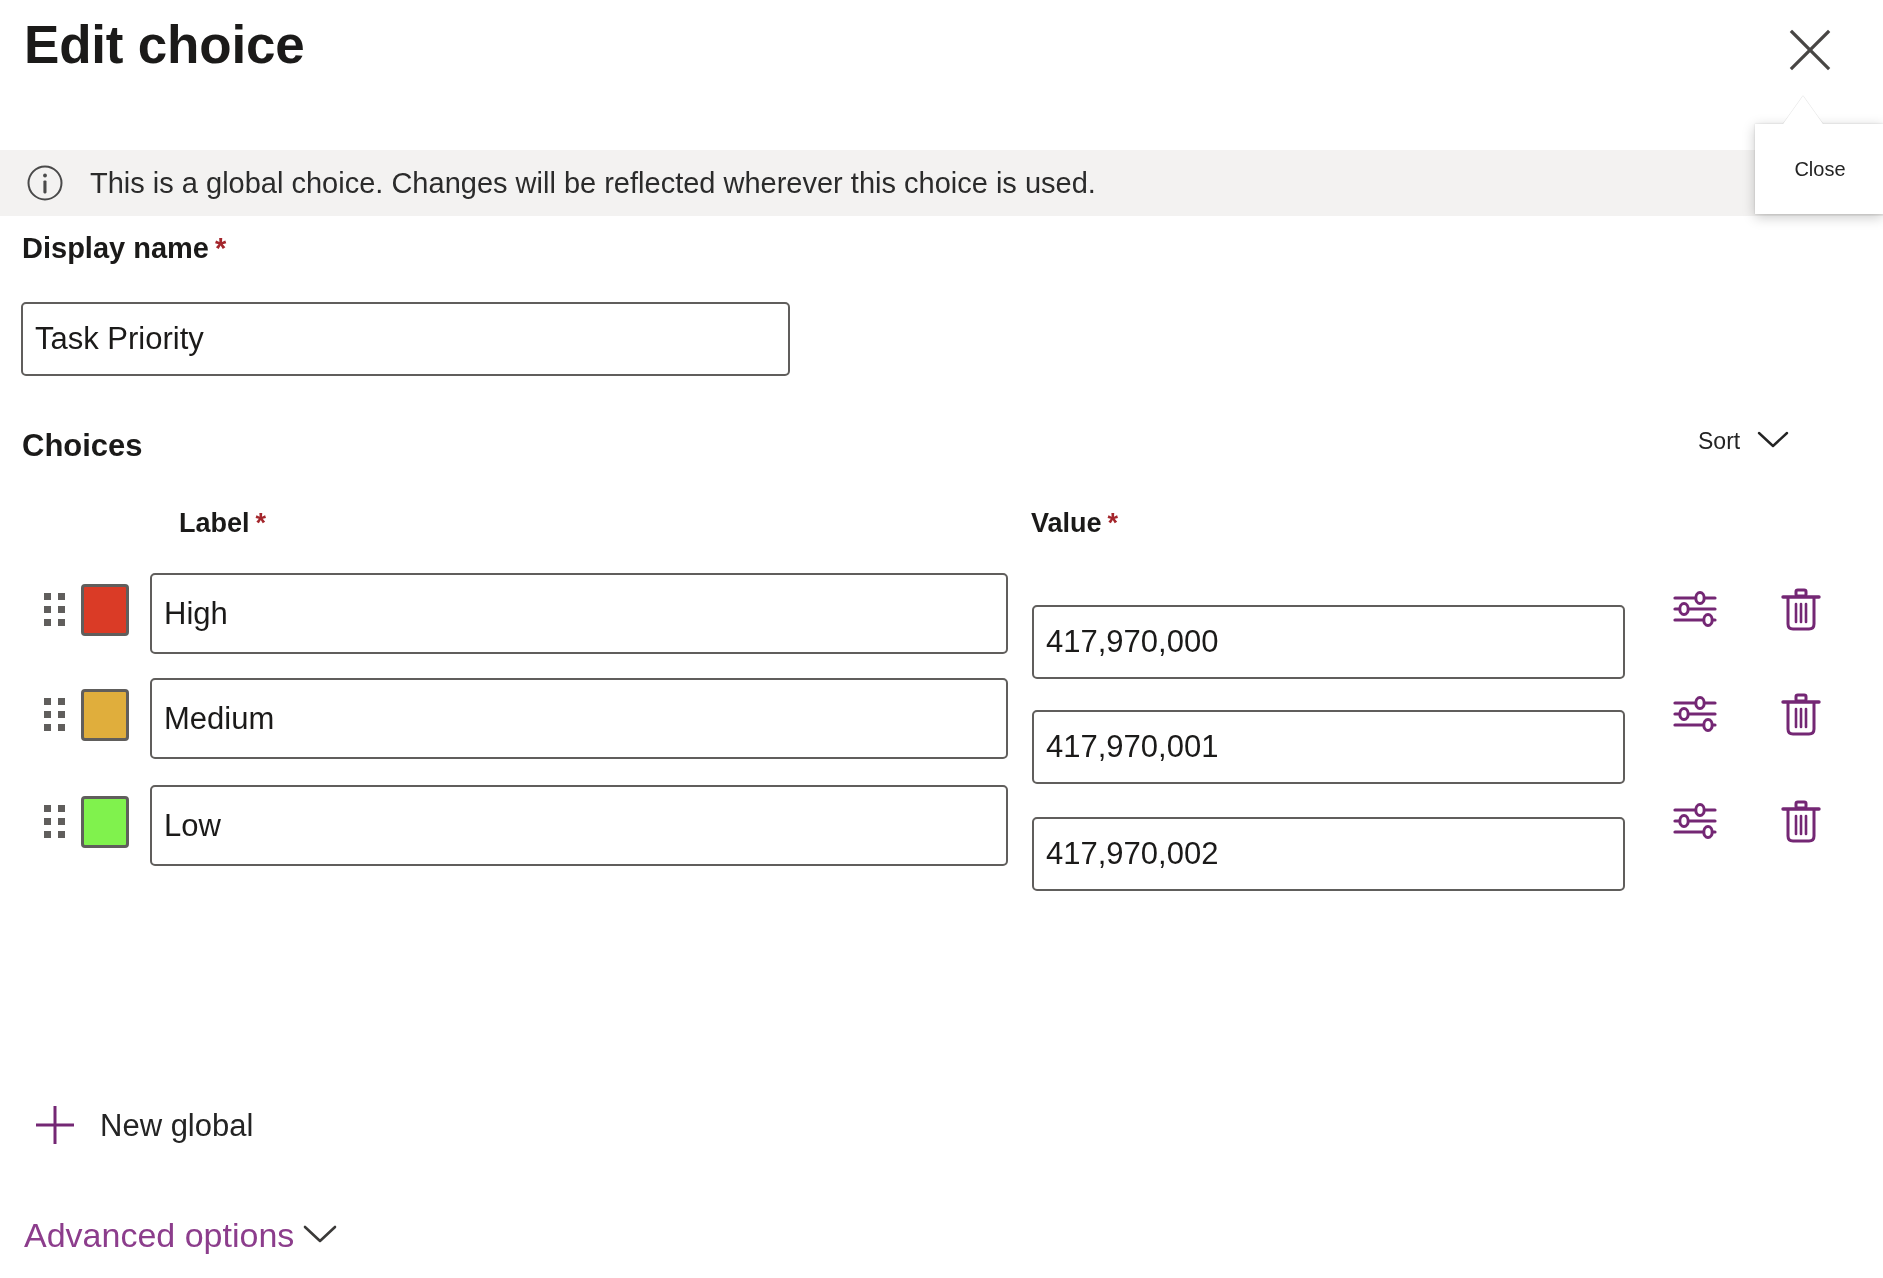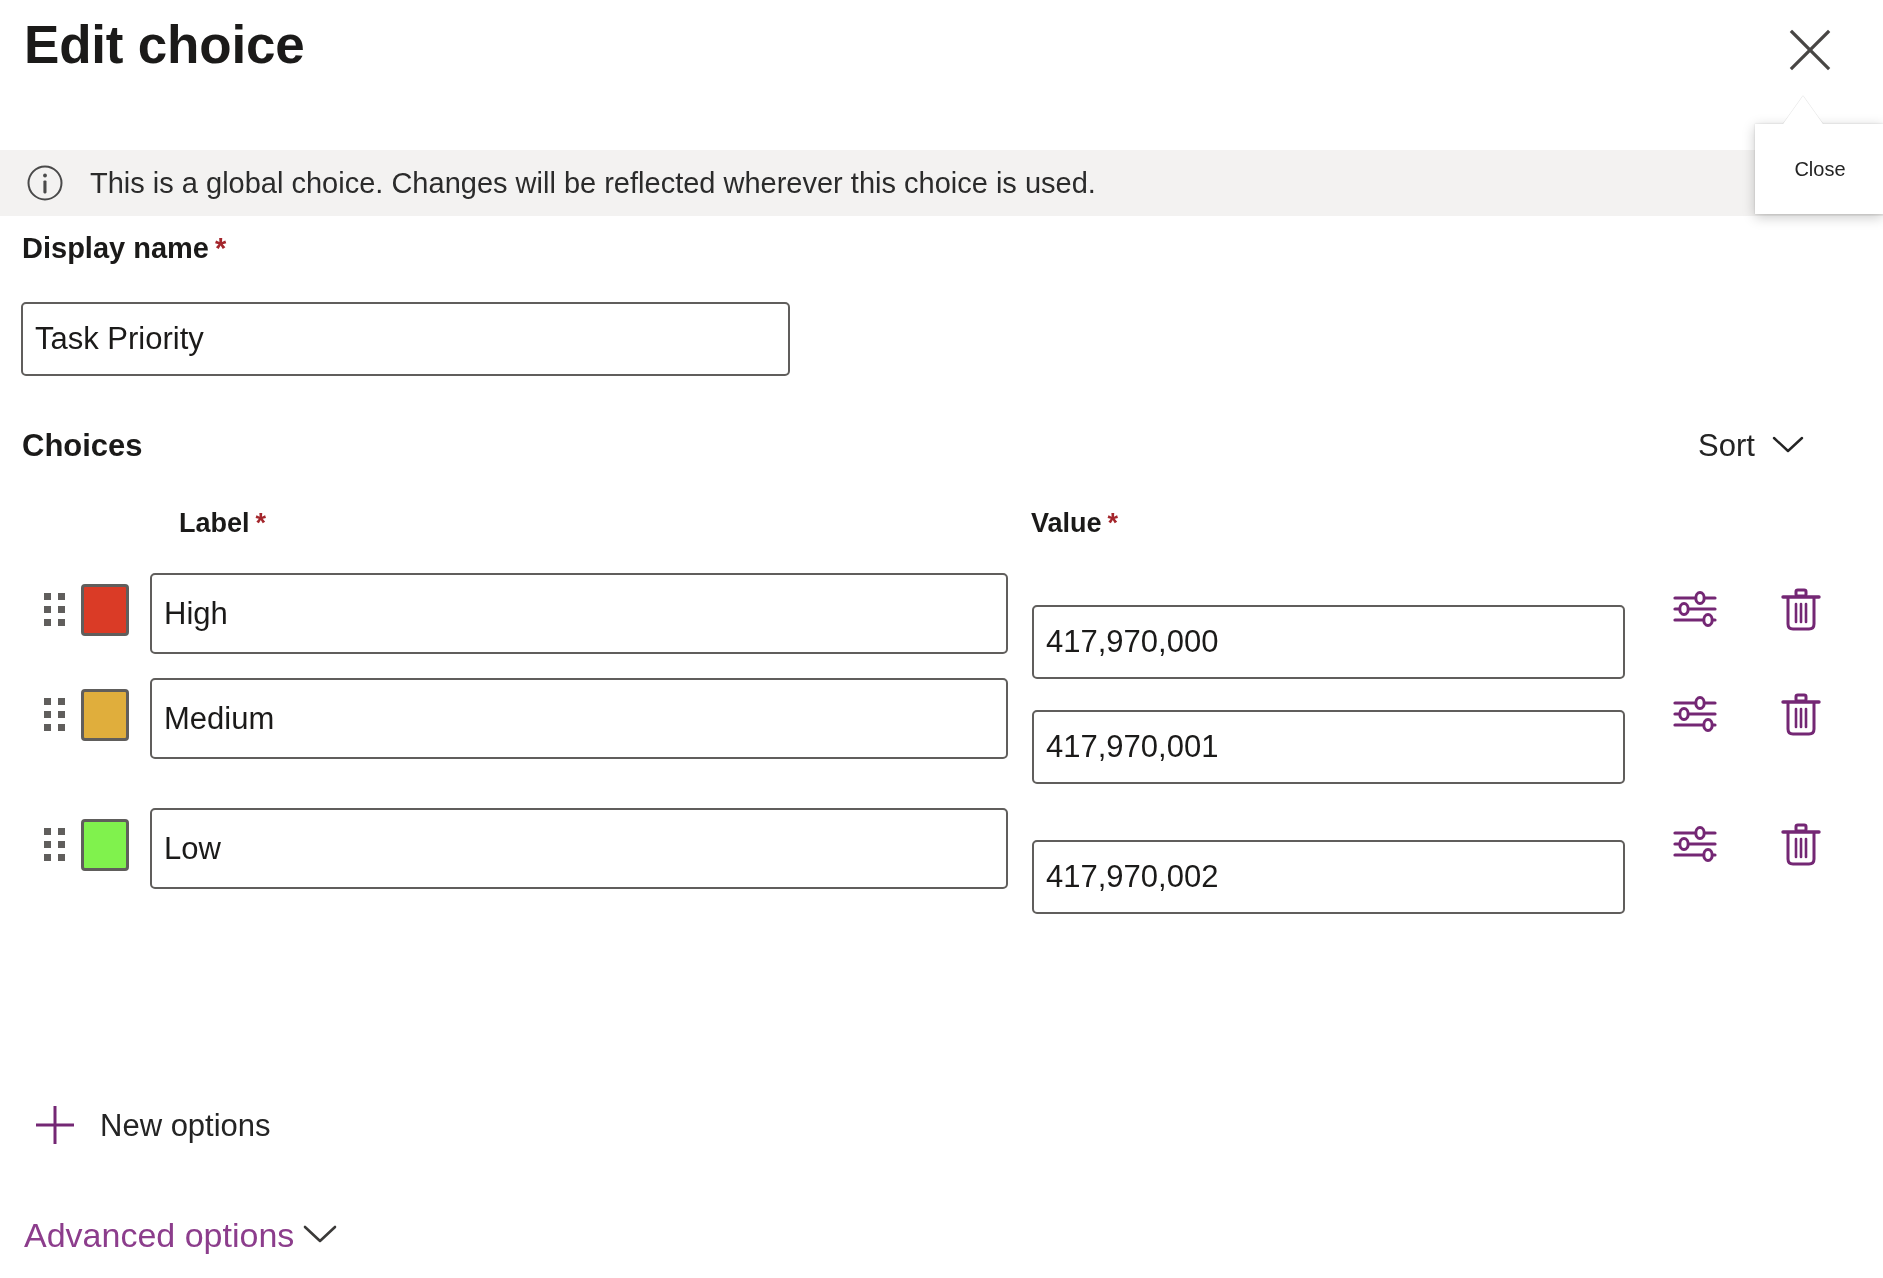--- a/index.html
+++ b/index.html
@@ -157,21 +157,21 @@
     display: flex;
     align-items: center;
     gap: 16px;
     cursor: pointer;
     background: none;
     border: none;
     padding: 4px;
     font-family: "Liberation Sans", sans-serif;
   }
   .sort-label {
-    font-size: 31px;
+    font-size: 23px;
     color: #242424;
   }
 
   
   .col-header {
     position: absolute;
     font-size: 27px;
     font-weight: 700;
     color: #1b1a19;
     white-space: nowrap;
@@ -181,21 +181,21 @@
 
   
   .choice-row {
     position: absolute;
     left: 0;
     width: 1883px;
     height: 74px;
   }
   .choice-row.r0 { top: 573px; }
   .choice-row.r1 { top: 678px; }
-  .choice-row.r2 { top: 808px; }
+  .choice-row.r2 { top: 785px; }
 
   .drag-handle {
     position: absolute;
     left: 44px;
     top: 20px;
     width: 22px;
     height: 34px;
     display: grid;
     grid-template-columns: 7px 7px;
     grid-template-rows: 7px 7px 7px;
@@ -455,21 +455,21 @@
     </button>
   </div>
 
   <button class="new-choice-button">
     <span>
       <svg width="46" height="46" viewBox="0 0 46 46">
         <line x1="4" y1="23" x2="42" y2="23" stroke="#742774" stroke-width="3"></line>
         <line x1="23" y1="4" x2="23" y2="42" stroke="#742774" stroke-width="3"></line>
       </svg>
     </span>
-    <span class="new-choice-label">New options</span>
+    <span class="new-choice-label">New global</span>
   </button>
 
   <button class="advanced-options">
     <span class="advanced-label">Advanced options</span>
     <span>
       <svg width="36" height="24" viewBox="0 0 36 24">
         <polyline points="3,5 18,19 33,5" fill="none" stroke="#3b3a39" stroke-width="2.6" stroke-linecap="round" stroke-linejoin="round"></polyline>
       </svg>
     </span>
   </button>

